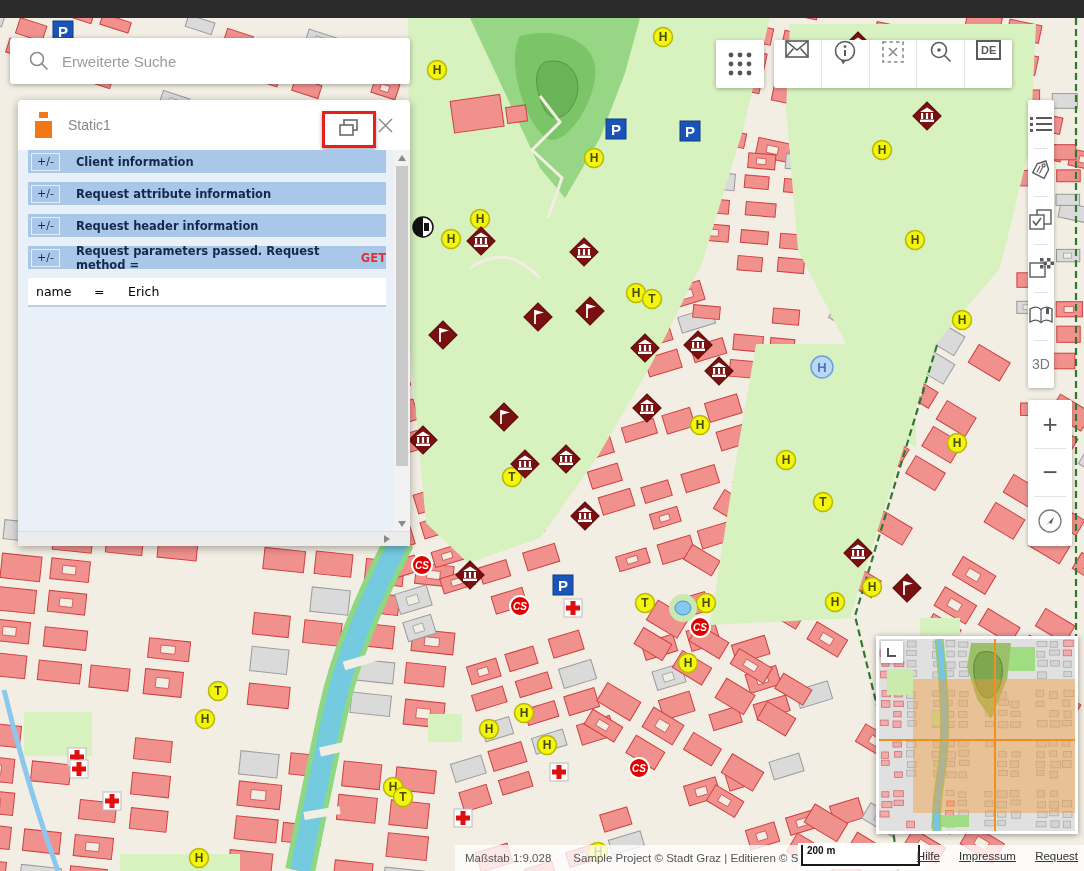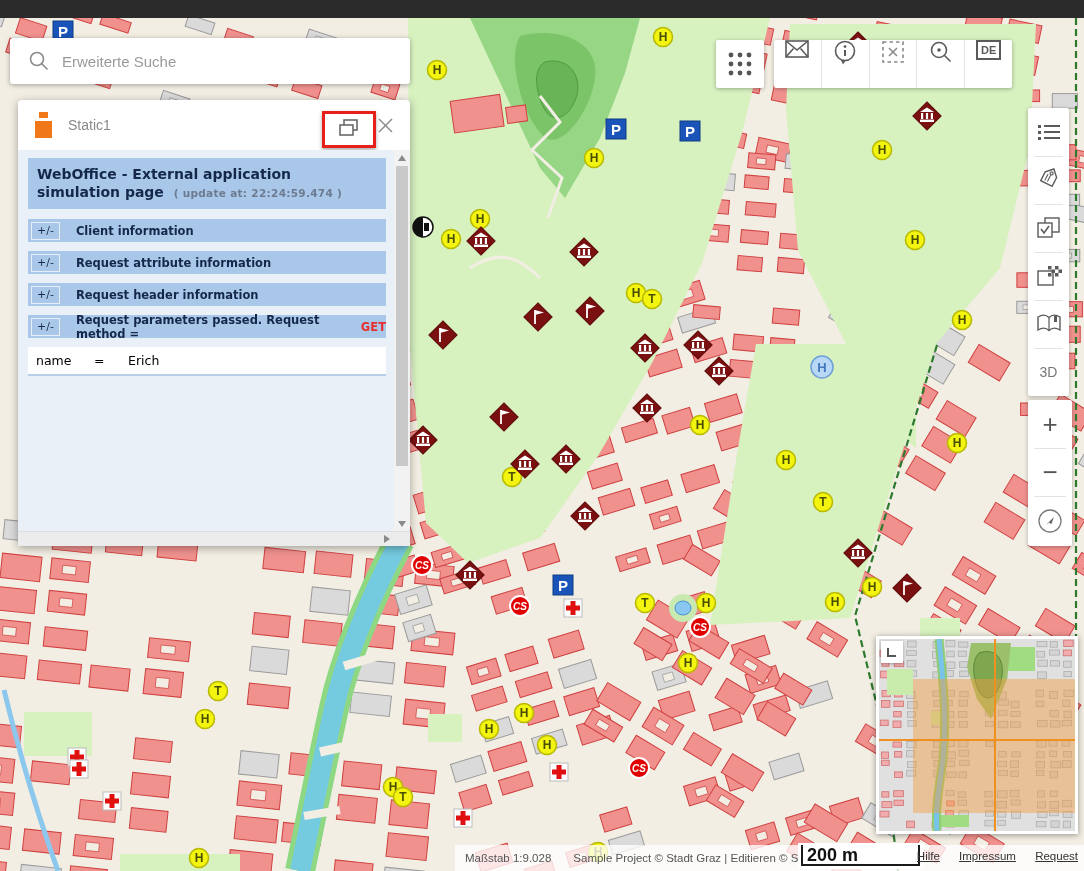--- a/index.html
+++ b/index.html
@@ -48,41 +48,41 @@
     border-bottom:4px solid transparent;border-left:6px solid #8a8a8a;}
   
   .tool-card{position:absolute;background:#fff;border-radius:2px;box-shadow:0 1px 4px rgba(0,0,0,.3);z-index:20;display:flex;}
   .apps-card{left:716px;top:40px;width:48px;height:48px;align-items:center;justify-content:center;}
   .main-tools{left:774px;top:40px;width:238px;height:48px;}
   .tool-cell{width:47px;height:48px;display:flex;align-items:flex-start;justify-content:center;border-right:1px solid #e3e3e3;cursor:pointer;}
   .tool-cell:last-child{border-right:none;}
   .de-box{border:2px solid #5a5a5a;color:#5a5a5a;font-size:11px;font-weight:bold;padding:2px 3px;}
   
   .side-card{position:absolute;left:1028px;background:#fff;border-radius:2px;box-shadow:0 1px 4px rgba(0,0,0,.3);z-index:20;}
-  .side-tools{top:108px;width:41px;}
+  .side-tools{top:100px;width:26px;}
   .side-zoom{top:400px;width:44px;}
   .side-cell{height:48px;display:flex;align-items:center;justify-content:center;position:relative;cursor:pointer;}
   .side-cell + .side-cell:before{content:"";position:absolute;top:0;left:6px;right:6px;border-top:1px solid #e3e3e3;}
   .label3d{font-size:14px;color:#777;}
   .zoom-glyph{font-size:26px;color:#555;font-weight:normal;line-height:1;}
   
   .overview{position:absolute;left:876px;top:636px;width:202px;height:198px;background:#fff;
     box-shadow:0 1px 6px rgba(0,0,0,.4);z-index:19;padding:0;}
   .overview svg{position:absolute;left:3px;top:3px;}
   .ov-btn{position:absolute;left:5px;top:5px;width:22px;height:22px;background:#fff;box-shadow:0 1px 3px rgba(0,0,0,.3);
     display:flex;align-items:center;justify-content:center;cursor:pointer;z-index:2;}
   
   .statusbar{position:absolute;left:455px;right:0;bottom:0;height:26px;background:rgba(255,255,255,.78);
     z-index:25;font-size:11.5px;color:#555;display:flex;align-items:center;}
   .scale-label{margin-left:10px;white-space:nowrap;}
   .copyright{margin-left:22px;white-space:nowrap;}
   .scalebox{position:absolute;left:343px;top:-2px;width:126px;height:26px;background:#fff;}
   .scalebox .bracket{position:absolute;left:3px;right:4px;top:2px;bottom:3px;
     border-left:2px solid #1a1a1a;border-right:2px solid #1a1a1a;border-bottom:2px solid #1a1a1a;}
-  .scalebox .stext{position:absolute;left:9px;top:2px;font-size:18px;font-weight:bold;color:#111;}
+  .scalebox .stext{position:absolute;left:9px;top:2px;font-size:10px;font-weight:bold;color:#111;}
   .links{position:absolute;right:6px;top:5px;white-space:nowrap;}
   .links a{color:#333;margin-left:16px;text-decoration:underline;font-size:11.5px;cursor:pointer;}
   svg .icon-stroke{stroke:#5a5a5a;fill:none;stroke-width:1.6;}
 </style>
 </head>
 <body>
 
 <div class="topbar"></div>
 
 <div id="mapwrap">
@@ -994,23 +994,20 @@
     </div>
     <span class="close-btn">
       <svg width="17" height="17" viewBox="0 0 17 17">
           <line x1="2" y1="2" x2="15" y2="15" class="icon-stroke" style="stroke:#8a8a8a;stroke-width:1.4"></line>
           <line x1="15" y1="2" x2="2" y2="15" class="icon-stroke" style="stroke:#8a8a8a;stroke-width:1.4"></line>
         </svg>
     </span>
   </div>
   <div class="panel-body">
     <div class="wo-content">
-      <div class="wo-heading">
-        <span>WebOffice - External application simulation page</span>&nbsp;&nbsp;<span class="wo-update">( update at: 22:24:59.474 )</span>
-      </div>
       <div class="wo-row">
         <span class="wo-toggle">+/-</span>
         <span class="wo-label">Client information</span>
       </div>
       <div class="wo-row">
         <span class="wo-toggle">+/-</span>
         <span class="wo-label">Request attribute information</span>
       </div>
       <div class="wo-row">
         <span class="wo-toggle">+/-</span>

